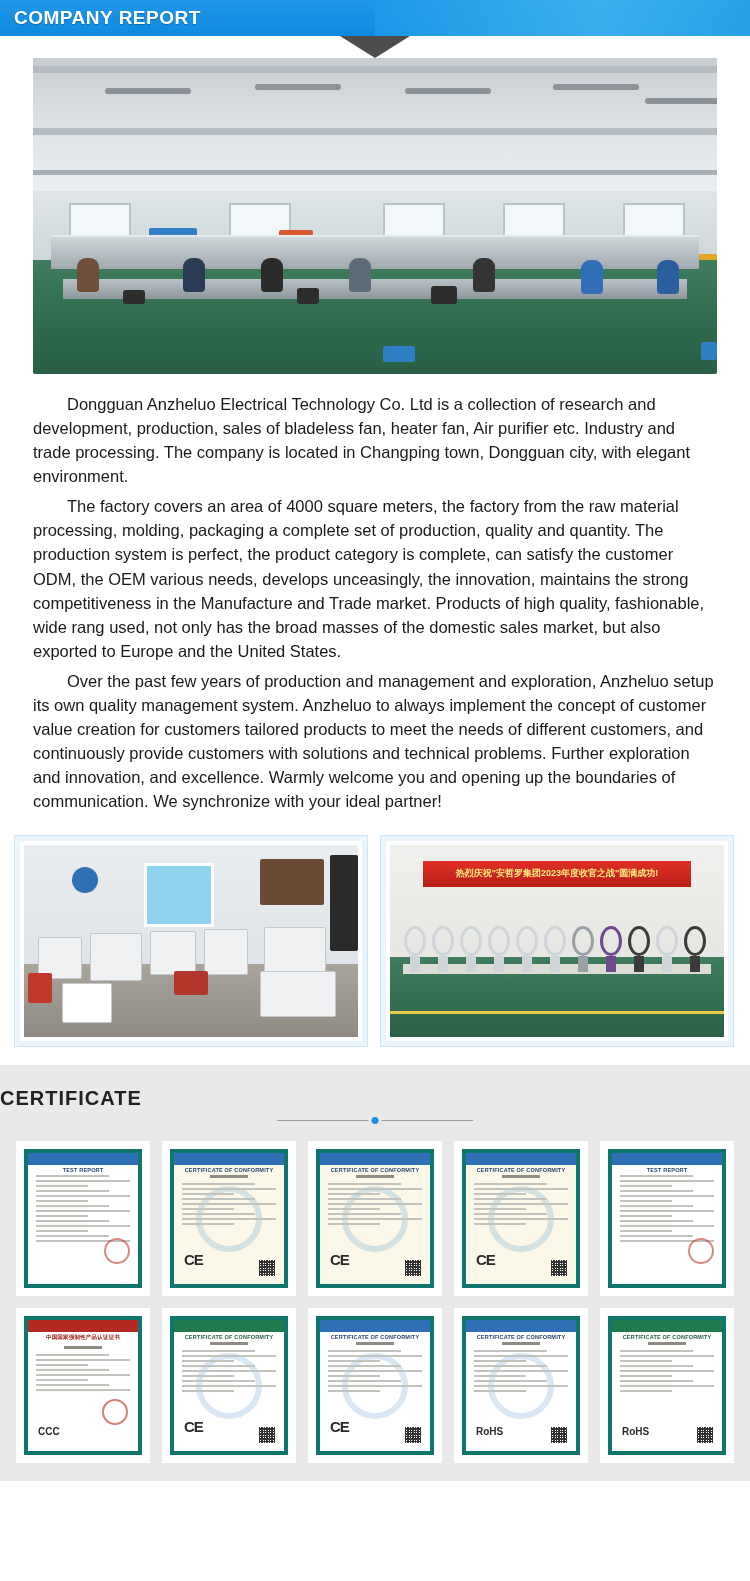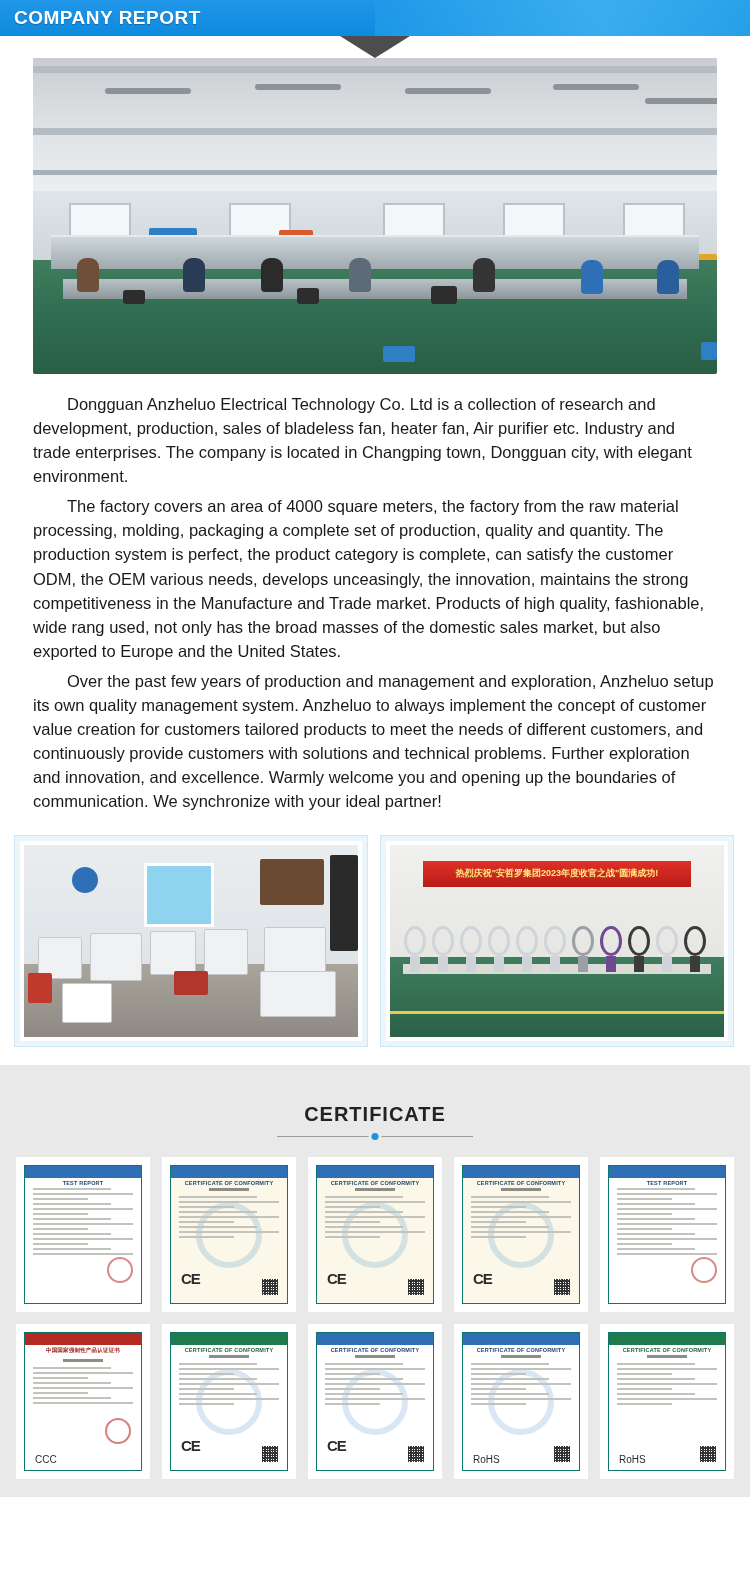--- a/index.html
+++ b/index.html
@@ -147,21 +147,21 @@
   .fan-base { width:10px; height:16px; margin:0 auto; background:#cfd4d8; }
   .show-table { position:absolute; left:4%; right:4%; top:62%; height:10px; background:#dcdcd6; }
   .show-line { position:absolute; left:0; right:0; bottom:12%; height:3px; background:#e9c94a; }
 
   
   .cert-section {
     margin-top: 18px;
     background: #e9e9e9;
     padding: 22px 0 18px 0;
   }
-  .cert-title-wrap { text-align: center; margin-top: 16px; }
+  .cert-title-wrap { text-align: left; }
   .cert-title {
     font-size: 20px;
     font-weight: bold;
     letter-spacing: 1px;
     color: #222;
   }
   .cert-rule {
     margin: 10px auto 0 auto;
     width: 196px;
     height: 1px;
@@ -186,21 +186,21 @@
     padding: 8px;
     display: flex;
     align-items: center;
     justify-content: center;
   }
   .cert-doc {
     width: 100%;
     height: 100%;
     position: relative;
     overflow: hidden;
-    border: 1px solid #0f766e;
+    border: 4px solid #0f766e;
     background: #fdfcf5;
   }
   .cert-doc.white { background:#ffffff; }
   .cert-doc.cream { background:#fbf8e9; }
   .cert-band { position:absolute; left:0; right:0; top:0; height:12px; background:#2f6fb5; }
   .cert-band.grn { background:#1f7a4d; }
   .cert-band.red { background:#b42a22; }
   .cert-lines { position:absolute; left:8px; right:8px; top:22px; }
   .cl { height:2px; background:#c3c3bd; margin-bottom:3px; }
   .cl.s { width:55%; }
@@ -214,22 +214,22 @@
   .cert-watermark {
     position:absolute; left:50%; top:50%; transform:translate(-50%,-50%);
     width:66px; height:66px; border-radius:50%;
     border:6px solid rgba(40,120,190,0.18);
   }
   .cert-ce {
     position:absolute; left:10px; bottom:16px;
     font-size:15px; font-weight:bold; color:#2b2b2b; letter-spacing:-1px;
   }
   .cert-mark {
-    position:absolute; left:10px; bottom:5px;
-    font-size:10px; font-weight:normal; color:#2b2b2b;
+    position:absolute; left:10px; bottom:14px;
+    font-size:10px; font-weight:bold; color:#2b2b2b;
   }
   .cert-qr {
     position:absolute; right:9px; bottom:8px; width:16px; height:16px;
     background:
       linear-gradient(90deg,#333 25%, transparent 25%, transparent 50%, #333 50%, #333 75%, transparent 75%),
       linear-gradient(0deg,#333 25%, transparent 25%, transparent 50%, #333 50%, #333 75%, transparent 75%);
     background-size: 5px 5px;
     background-color:#fff;
   }
   .cert-cap {
@@ -279,21 +279,21 @@
     <div class="fp-person" style="left:624px; top:202px; background:#2a5f9e;"></div>
     <div class="fp-box" style="left:90px;  top:232px; width:22px; height:14px; background:#2d2d2d; border-radius:3px;"></div>
     <div class="fp-box" style="left:264px; top:230px; width:22px; height:16px; background:#2d2d2d; border-radius:3px;"></div>
     <div class="fp-box" style="left:398px; top:228px; width:26px; height:18px; background:#2d2d2d; border-radius:3px;"></div>
     <div class="fp-box" style="left:350px; top:288px; width:32px; height:16px; background:#2f7fc4; border-radius:2px;"></div>
     <div class="fp-box" style="left:668px; top:284px; width:16px; height:18px; background:#2f7fc4; border-radius:2px;"></div>
   </div>
 </div>
 
 <div class="body-text">
-  <p>Dongguan Anzheluo Electrical Technology Co. Ltd is a collection of research and development, production, sales of bladeless fan, heater fan, Air purifier etc. Industry and trade enterprises. The company is located in Changping town, Dongguan city, with elegant environment.</p>
+  <p>Dongguan Anzheluo Electrical Technology Co. Ltd is a collection of research and development, production, sales of bladeless fan, heater fan, Air purifier etc. Industry and trade processing. The company is located in Changping town, Dongguan city, with elegant environment.</p>
   <p>The factory covers an area of 4000 square meters, the factory from the raw material processing, molding, packaging a complete set of production, quality and quantity. The production system is perfect, the product category is complete, can satisfy the customer ODM, the OEM various needs, develops unceasingly, the innovation, maintains the strong competitiveness in the Manufacture and Trade market. Products of high quality, fashionable, wide rang used, not only has the broad masses of the domestic sales market, but also exported to Europe and the United States.</p>
   <p>Over the past few years of production and management and exploration, Anzheluo setup its own quality management system. Anzheluo to always implement the concept of customer value creation for customers tailored products to meet the needs of different customers, and continuously provide customers with solutions and technical problems. Further exploration and innovation, and excellence. Warmly welcome you and opening up the boundaries of communication. We synchronize with your ideal partner!</p>
 </div>
 
 <div class="dual-photos">
 
   <div class="photo-card">
     <div class="photo-inner">
       <div class="off-wall"></div>
       <div class="off-floor"></div>

